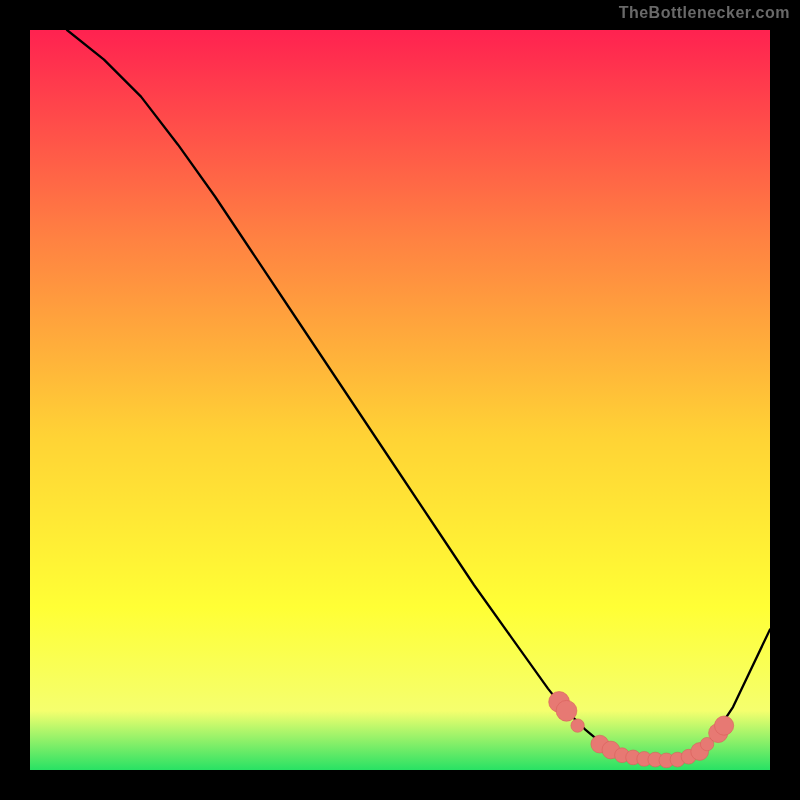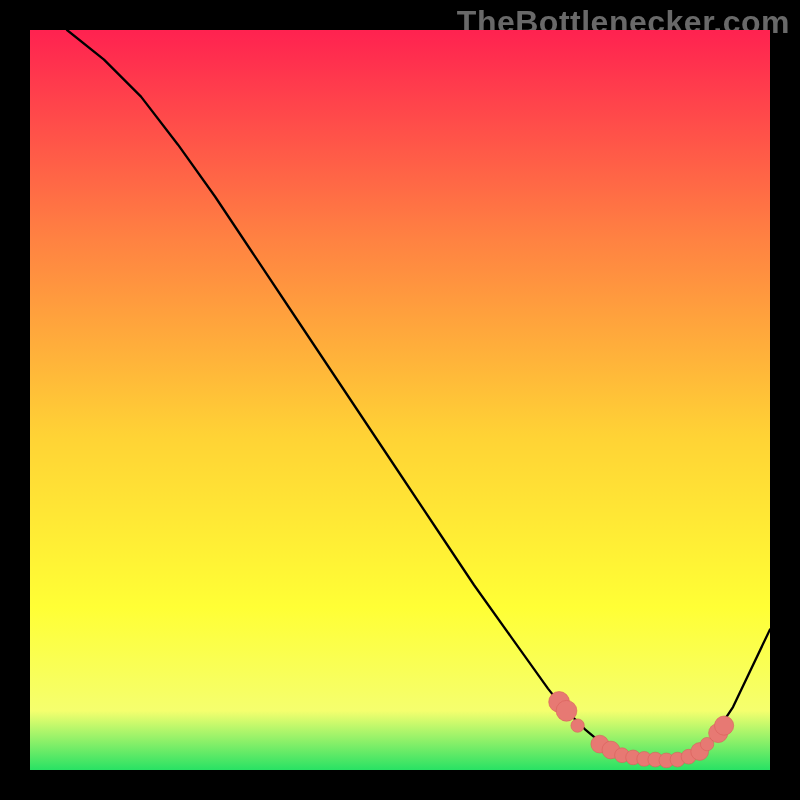--- a/index.html
+++ b/index.html
@@ -9,21 +9,21 @@
     position: relative;
     width: 800px;
     height: 800px;
     background: #000;
   }
   .attrib {
     position: absolute;
     top: 4px;
     right: 10px;
     font-family: Arial, Helvetica, sans-serif;
-    font-size: 32px;
+    font-size: 16px;
     font-weight: 700;
     color: #696969;
     letter-spacing: 0.5px;
   }
   .plot-area {
     position: absolute;
     left: 30px;
     top: 30px;
     width: 740px;
     height: 740px;

